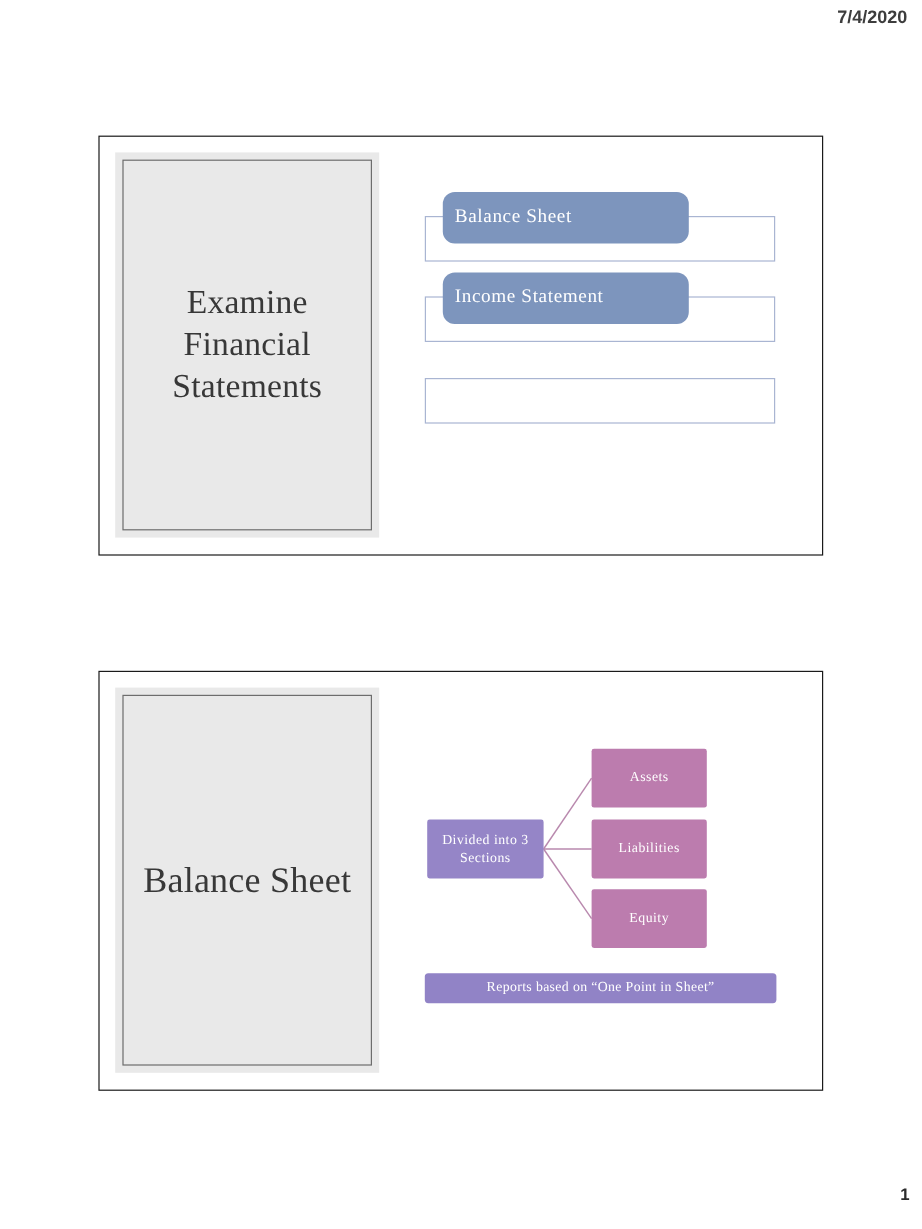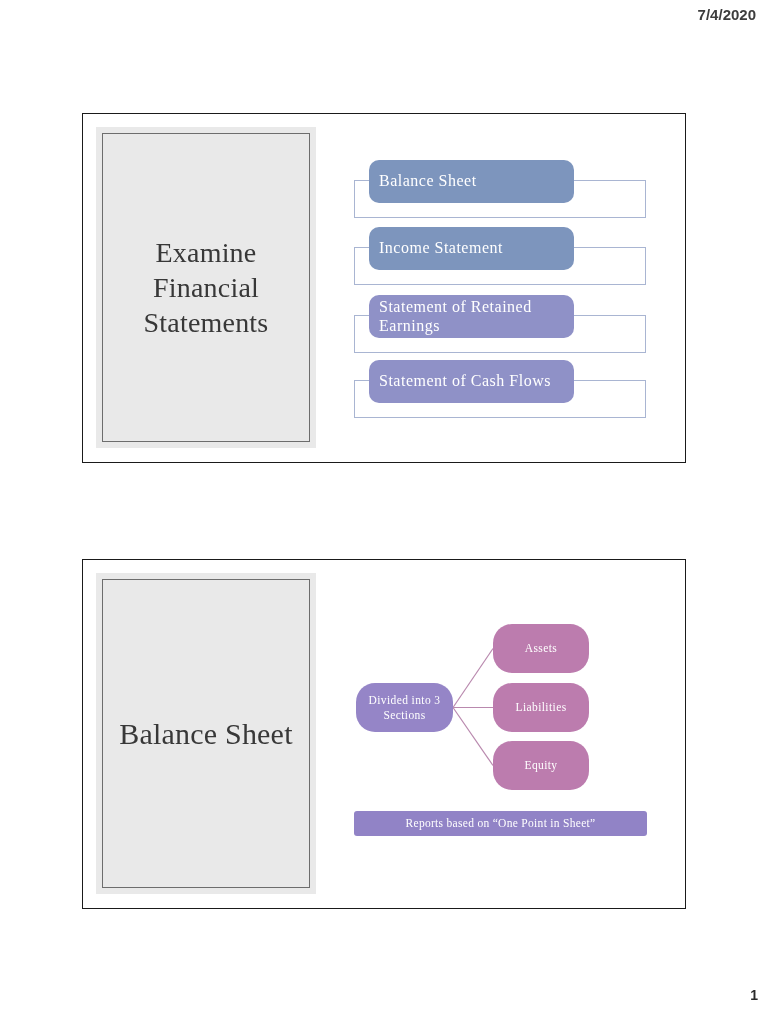--- a/index.html
+++ b/index.html
@@ -57,21 +57,21 @@
   .item-box {
     position:absolute; left:15px; top:0; width:205px; height:43px;
     border-radius:10px; color:#ffffff;
     font-size:16px; line-height:1.18; letter-spacing:0.5px;
     display:flex; align-items:center;
     padding:0 8px 0 10px;
   }
 
   
   .diagram-box {
-    position:absolute; border-radius:19px; color:#ffffff;
+    position:absolute; border-radius:2px; color:#ffffff;
     display:flex; align-items:center; justify-content:center;
     text-align:center; font-size:11.5px; line-height:1.3;
     letter-spacing:0.4px; white-space:pre-line; padding:2px;
   }
   .root-box  { left:273px; top:123px; width:97px; height:49px; }
   .child-a   { left:410px; top:64px;  width:96px; height:49px; }
   .child-b   { left:410px; top:123px; width:96px; height:49px; }
   .child-c   { left:410px; top:181px; width:96px; height:49px; }
   .connector-svg { position:absolute; left:0; top:0; width:602px; height:347px; pointer-events:none; }
   .connector-svg line { stroke-width:1.2; fill:none; }
@@ -100,25 +100,20 @@
   <div class="statement-item i0">
     <div class="item-tray"></div>
     <div class="item-box" style="background-color: rgb(125, 149, 189);">Balance Sheet</div>
   </div>
   <div class="statement-item i1">
     <div class="item-tray"></div>
     <div class="item-box" style="background-color: rgb(125, 149, 189);">Income Statement</div>
   </div>
   <div class="statement-item i2">
     <div class="item-tray"></div>
-    <div class="item-box" style="background-color: rgb(143, 145, 199);">Statement of Retained Earnings</div>
-  </div>
-  <div class="statement-item i3">
-    <div class="item-tray"></div>
-    <div class="item-box" style="background-color: rgb(143, 145, 199);">Statement of Cash Flows</div>
   </div>
 </div>
 
 <div class="slide slide-2">
   <div class="title-panel">
     <div class="panel-border"></div>
     <div class="slide-title">Balance Sheet</div>
   </div>
 
   <svg class="connector-svg">

